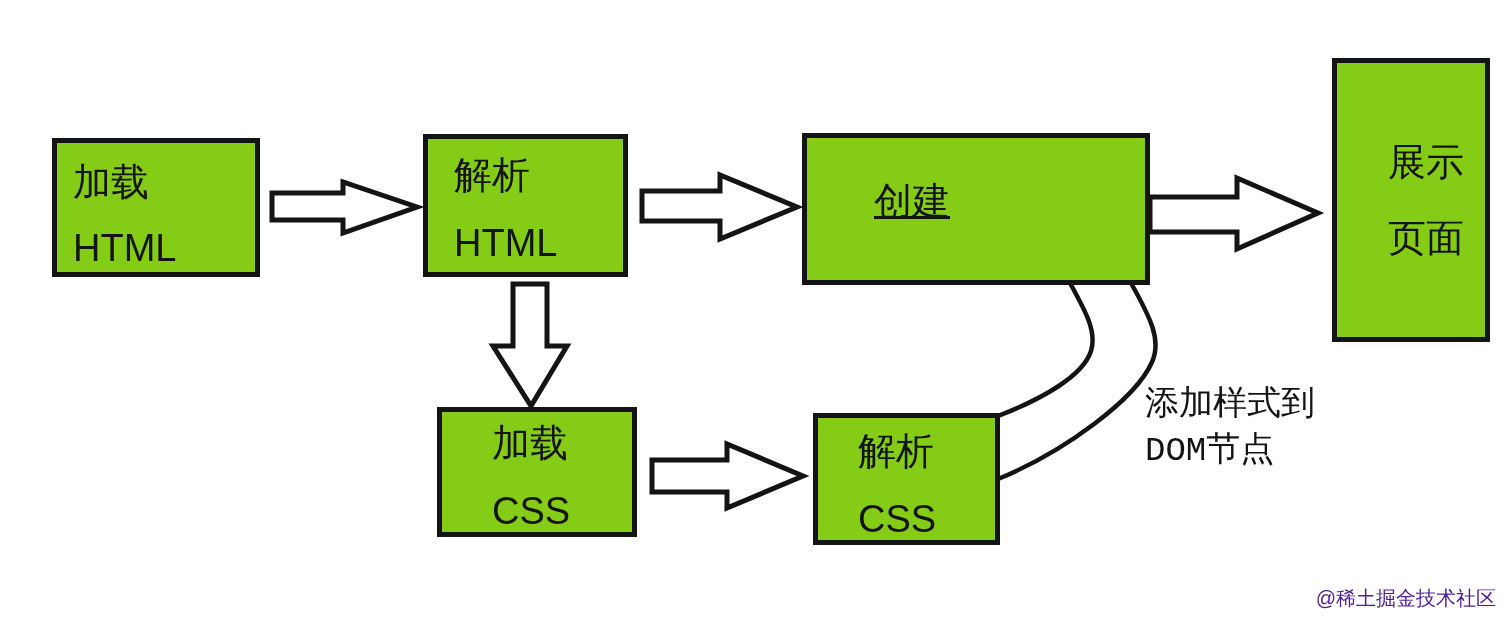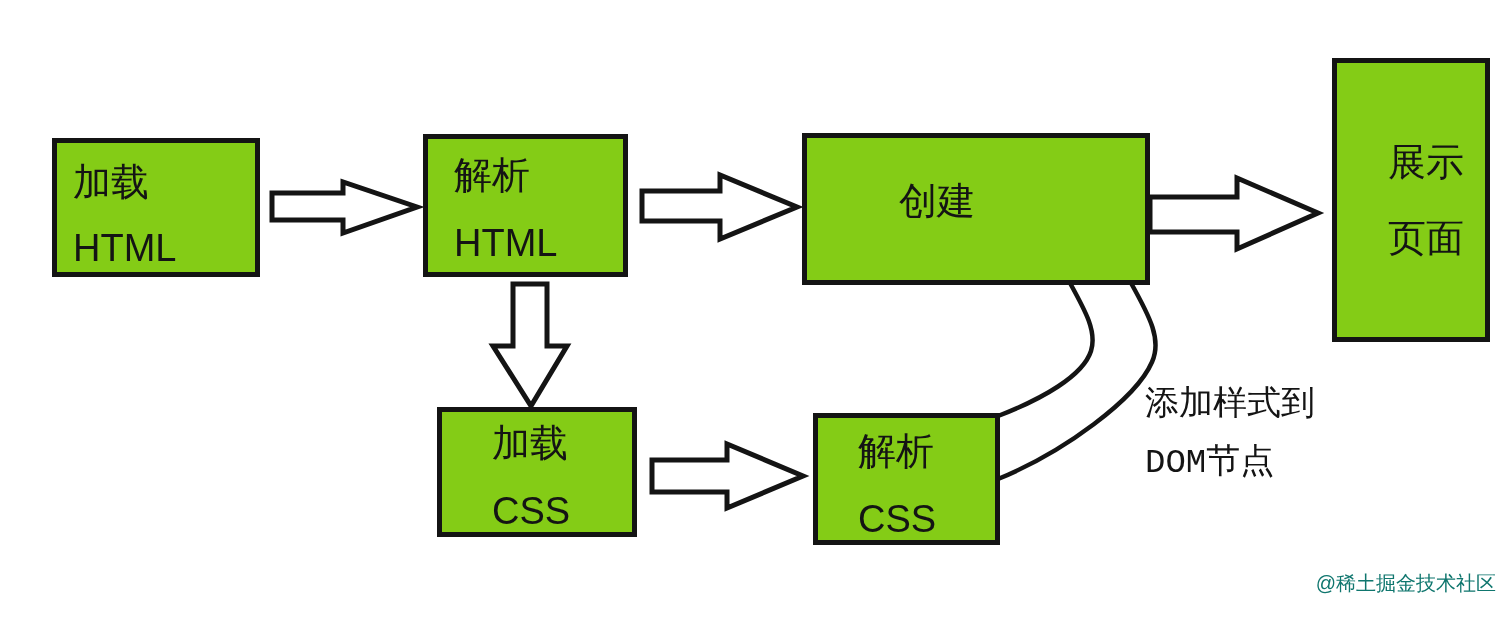--- a/index.html
+++ b/index.html
@@ -42,41 +42,41 @@
     display: flex;
     flex-direction: column;
     justify-content: center;
     font-size: 38px;
     line-height: 1;
     gap: 30px;
     white-space: nowrap;
   }
   .b1 { left: 52px;   top: 138px; width: 208px; height: 139px; padding-left: 16px; padding-top: 14px; gap: 28px; }
   .b2 { left: 423px;  top: 134px; width: 205px; height: 143px; padding-left: 26px; padding-top: 6px; }
-  .b3 { left: 802px;  top: 133px; width: 348px; height: 152px; padding-left: 92px; padding-bottom: 16px; }
+  .b3 { left: 802px;  top: 133px; width: 348px; height: 152px; padding-left: 67px; padding-bottom: 16px; text-decoration: underline; }
   .b4 { left: 1332px; top: 58px;  width: 158px; height: 284px; align-items: center; gap: 38px; padding-left: 30px; }
   .b5 { left: 437px;  top: 407px; width: 200px; height: 130px; padding-left: 50px; padding-top: 10px; }
   .b6 { left: 813px;  top: 413px; width: 187px; height: 132px; padding-left: 40px; padding-top: 12px; }
   .annotation {
     position: absolute;
     left: 1145px;
     top: 388px;
     font-size: 34px;
     line-height: 1;
     color: #141414;
     font-family: Liberation Mono, monospace;
   }
-  .annotation .line2 { margin-top: 24px; }
+  .annotation .line2 { margin-top: 12px; }
   .watermark {
     position: absolute;
-    top: 573px;
+    top: 588px;
     right: 16px;
     font-size: 20px;
     line-height: 1;
-    color: #0f766e;
+    color: #4c1d95;
   }
 </style>
 </head>
 <body>
 
 <div class="canvas">
 
   <svg class="layer" width="1512" height="636" viewBox="0 0 1512 636">
 
     <path class="band" d="M1070 283 C1086 312 1097 332 1091 351 C1083 376 1042 399 998 416"></path>

